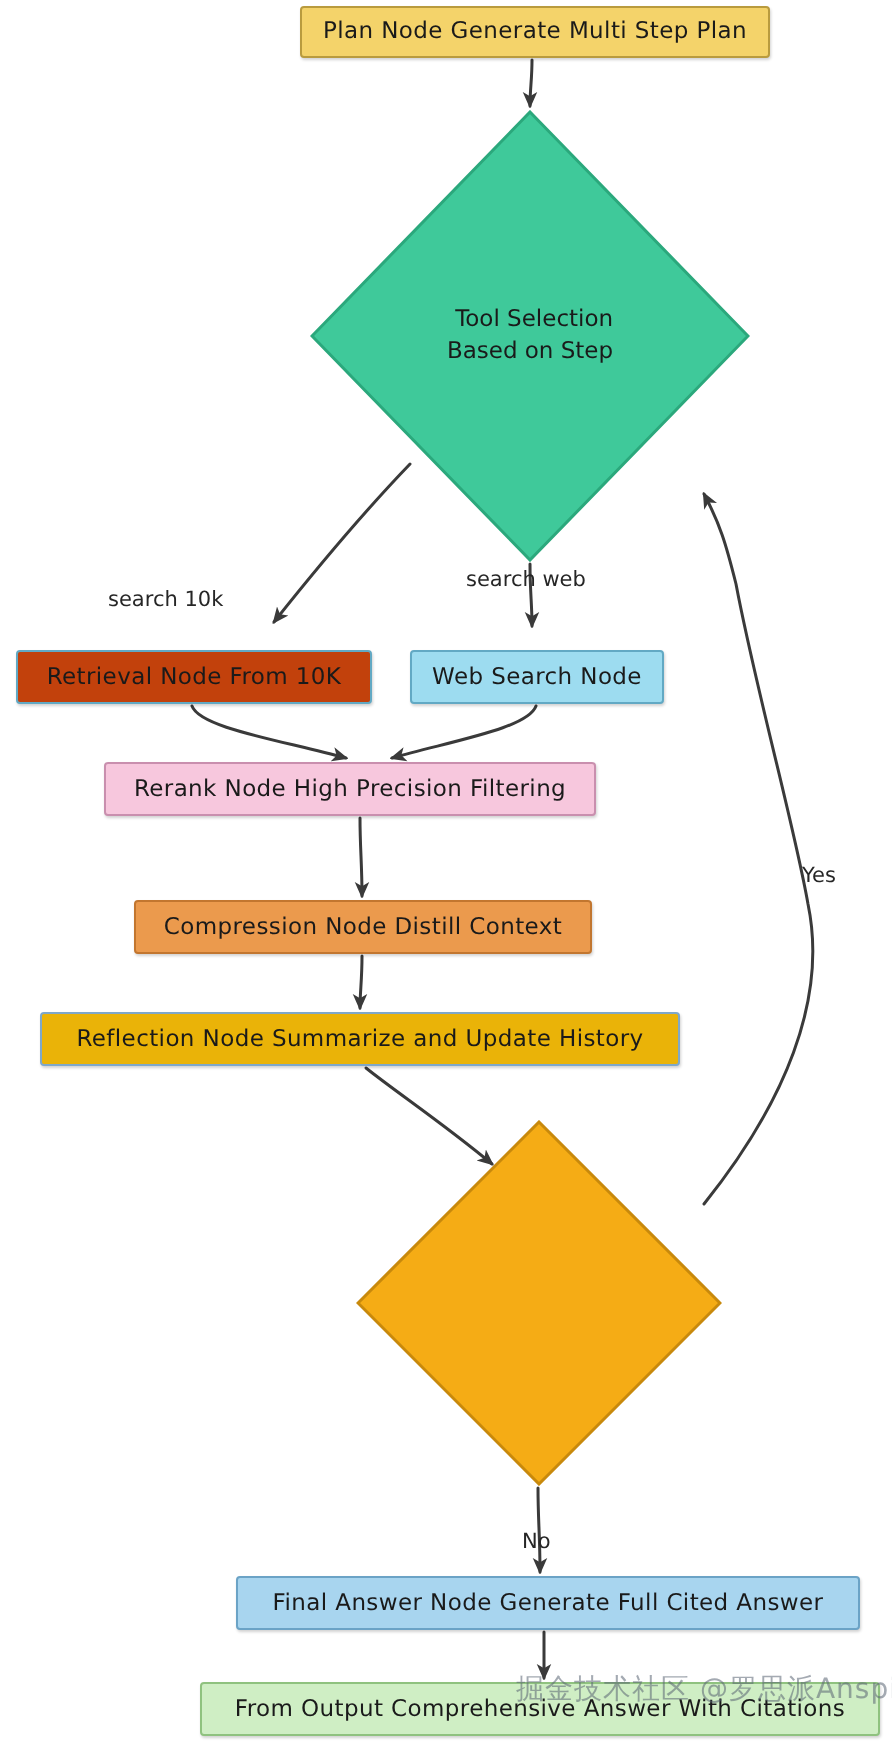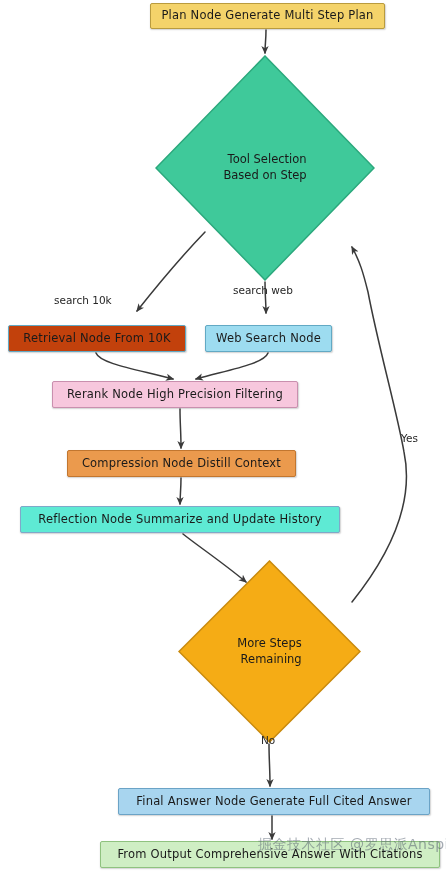--- a/index.html
+++ b/index.html
@@ -141,40 +141,38 @@
   </div>
 
   <div class="node box" style="left:67px; top:450px; width:229px; height:27px; background:#eb9a4d; border-color:#c2762f;">
     <span>Compression Node Distill Context</span>
   </div>
 
   <div class="node box" style="left:52px; top:381px; width:246px; height:27px; background:#f7c7dd; border-color:#c98fae;">
     <span>Rerank Node High Precision Filtering</span>
   </div>
 
-  <div class="node box" style="left:20px; top:506px; width:320px; height:27px; background:#5eead4; border-color:#7fa8c9;text-align:center;">
+  <div class="node box" style="left:20px; top:506px; width:320px; height:27px; background:#eab308; border-color:#7fa8c9;text-align:center;">
     <span>Reflection Node Summarize and Update History</span>
   </div>
 
   <div class="diamond-wrap" style="left:178px; top:560px; width:183px; height:183px;">
     <svg class="diamond-shape" viewBox="0 0 183 183" preserveAspectRatio="none">
       <polygon points="91.5,1 182,91.5 91.5,182 1,91.5" fill="#f5ac15" stroke="#c8890c" stroke-width="1.5"></polygon>
     </svg>
-    <div class="diamond-label">More Steps
-Remaining</div>
   </div>
 
   <div class="node box" style="left:118px; top:788px; width:312px; height:27px; background:#a8d5ef; border-color:#6ba3c6;">
     <span>Final Answer Node Generate Full Cited Answer</span>
   </div>
 
   <div class="node box" style="left:100px; top:841px; width:340px; height:27px; background:#cfeec4; border-color:#8fc27f;">
     <span>From Output Comprehensive Answer With Citations</span>
   </div>
 
   <div class="edge-label" style="left:54px; top:294px;">search 10k</div>
   <div class="edge-label" style="left:233px; top:284px;">search web</div>
   <div class="edge-label" style="left:389px; top:432px;margin-left:12px;">Yes</div>
-  <div class="edge-label" style="left:261px; top:734px;">No</div>
+  <div class="edge-label" style="left:261px; top:765px;">No</div>
 
   <div class="watermark" style="left:258px; top:836px;">掘金技术社区 @罗思派Anspire</div>
 
 </div>
 
 </body></html>

